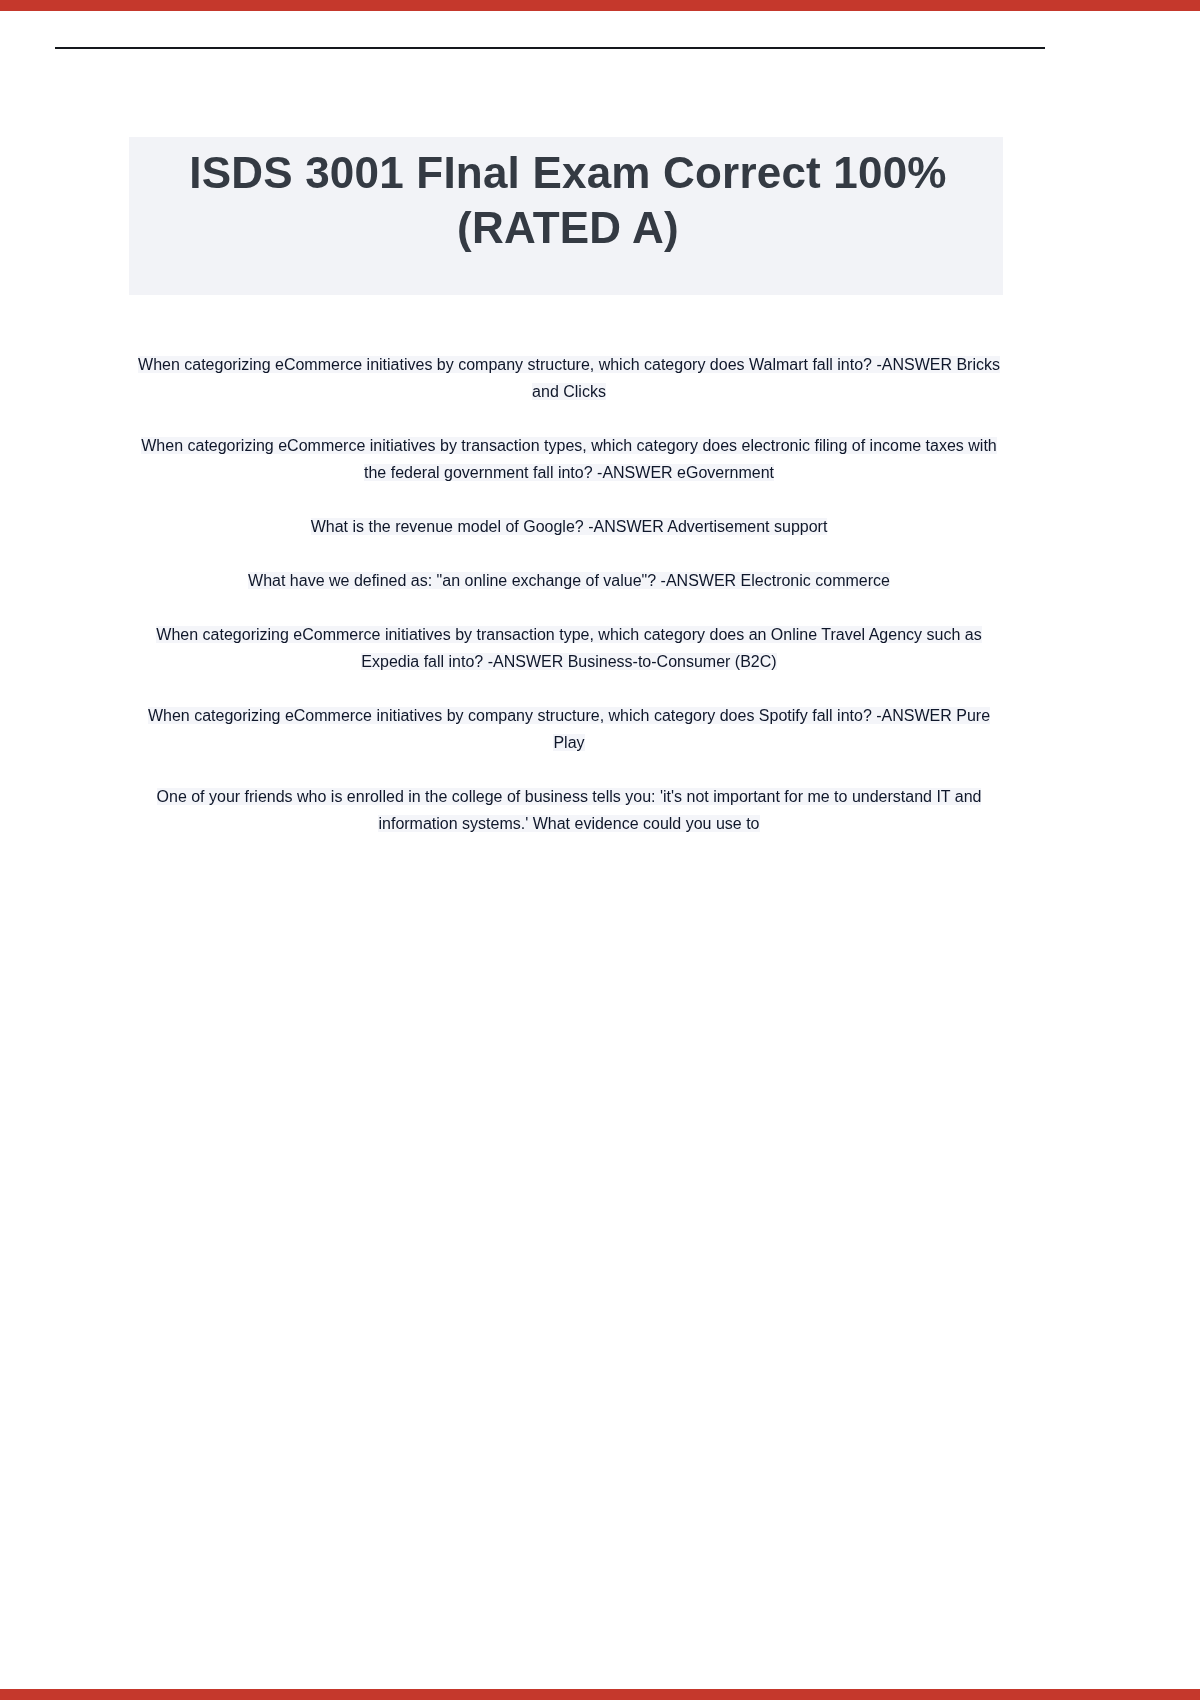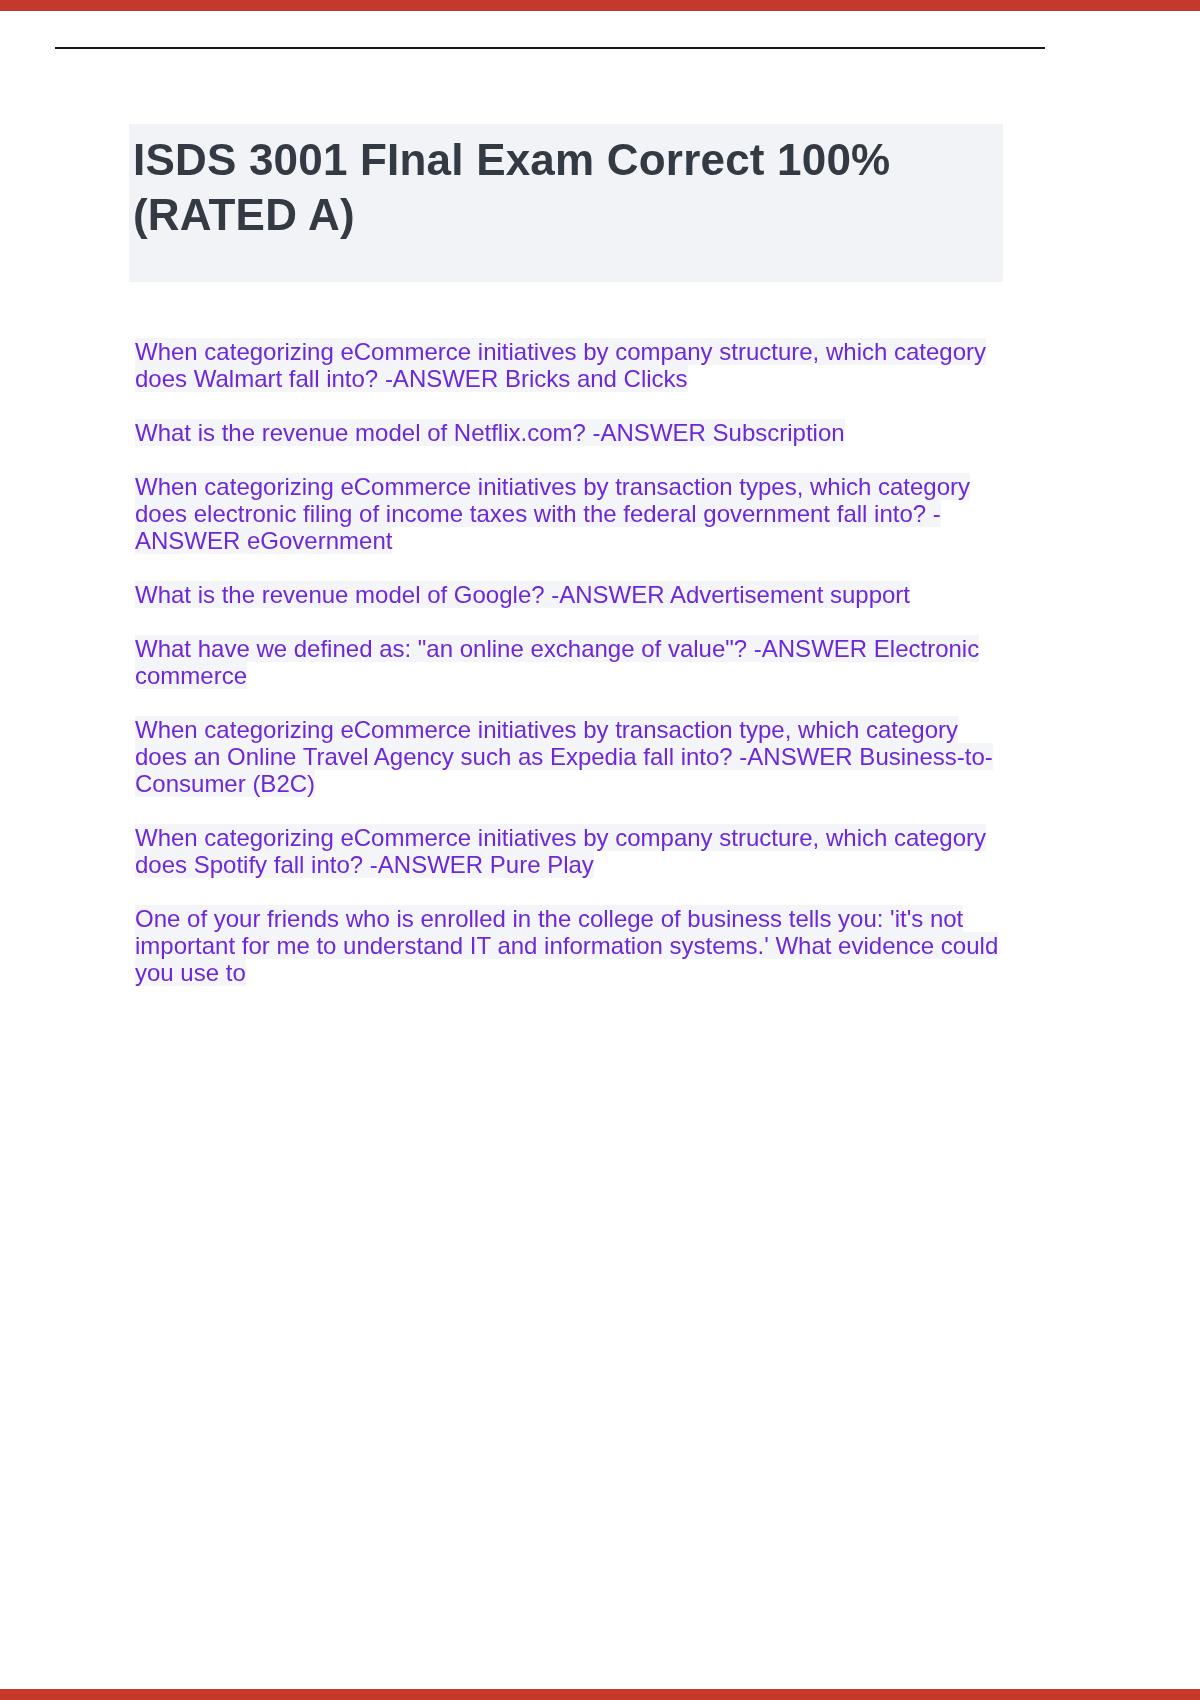--- a/index.html
+++ b/index.html
@@ -27,43 +27,44 @@
   .header-divider {
     position: absolute;
     top: 47px;
     left: 55px;
     width: 990px;
     height: 2px;
     background: #15181d;
   }
   .content {
     position: absolute;
-    top: 124px;
+    top: 137px;
     left: 135px;
     width: 868px;
+    text-align: center;
   }
   .doc-title {
     margin: 0;
     padding: 8px 0 40px 4px;
     margin-left: -6px;
     background: var(--title-highlight, #f2f3f7);
     font-size: 44px;
     line-height: 55px;
     font-weight: bold;
     color: #343a43;
     letter-spacing: 0.2px;
   }
   .doc-body {
     margin-top: 56px;
   }
   .doc-body p {
     margin: 0 0 27px 0;
-    font-size: 24px;
+    font-size: 16px;
     line-height: 27px;
-    color: #6d28d9;
+    color: #0f172a;
   }
   .doc-body p span.hl {
     background: var(--text-highlight, #f4f5f9);
   }
 </style>
 </head>
 <body>
 
 <div class="page">
 
@@ -73,21 +74,20 @@
 
   <div class="content">
     <h1 class="doc-title">ISDS 3001 FInal Exam Correct 100% (RATED A)</h1>
 
     <div class="doc-body">
 
         <p><span class="hl">When categorizing eCommerce initiatives by company structure, which category does Walmart fall into? -ANSWER Bricks and Clicks</span></p>
 
 
 
-        <p><span class="hl">What is the revenue model of Netflix.com? -ANSWER Subscription</span></p>
 
         <p><span class="hl">When categorizing eCommerce initiatives by transaction types, which category does electronic filing of income taxes with the federal government fall into? -ANSWER eGovernment</span></p>
 
 
         <p><span class="hl">What is the revenue model of Google? -ANSWER Advertisement support</span></p>
 
         <p><span class="hl">What have we defined as: "an online exchange of value"? -ANSWER Electronic commerce</span></p>
 
         <p><span class="hl">When categorizing eCommerce initiatives by transaction type, which category does an Online Travel Agency such as Expedia fall into? -ANSWER Business-to-Consumer (B2C)</span></p>
 

